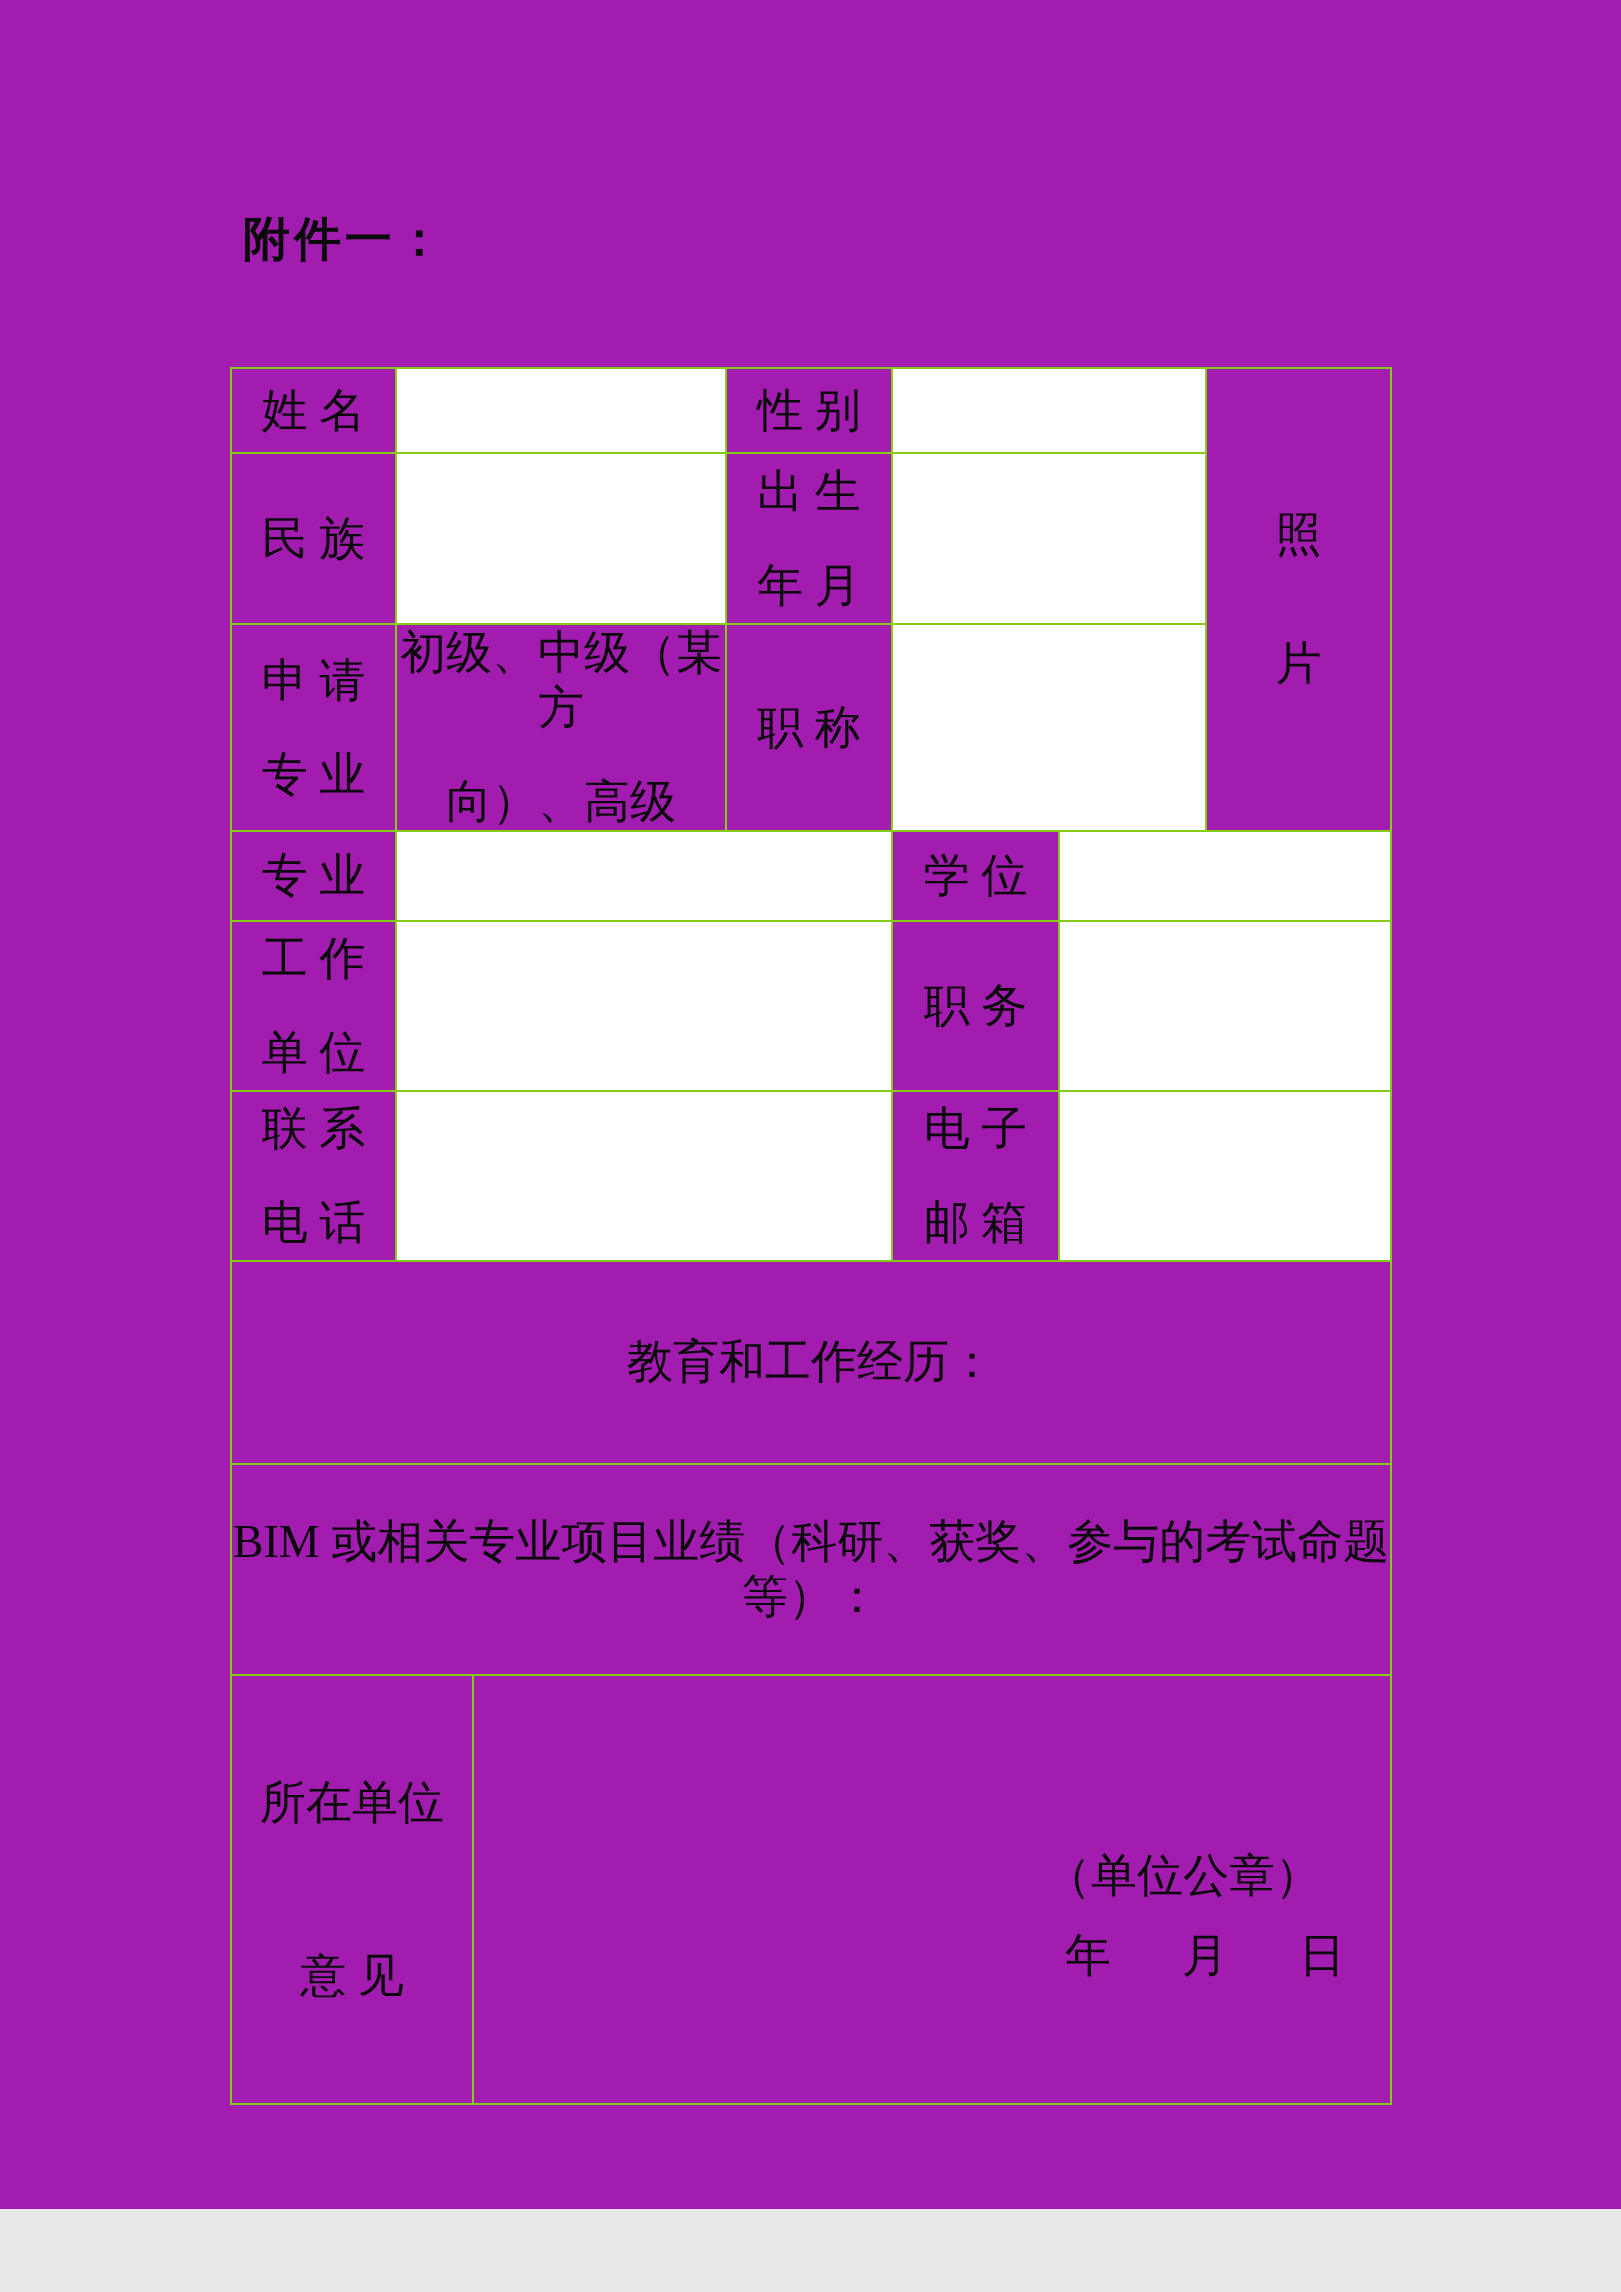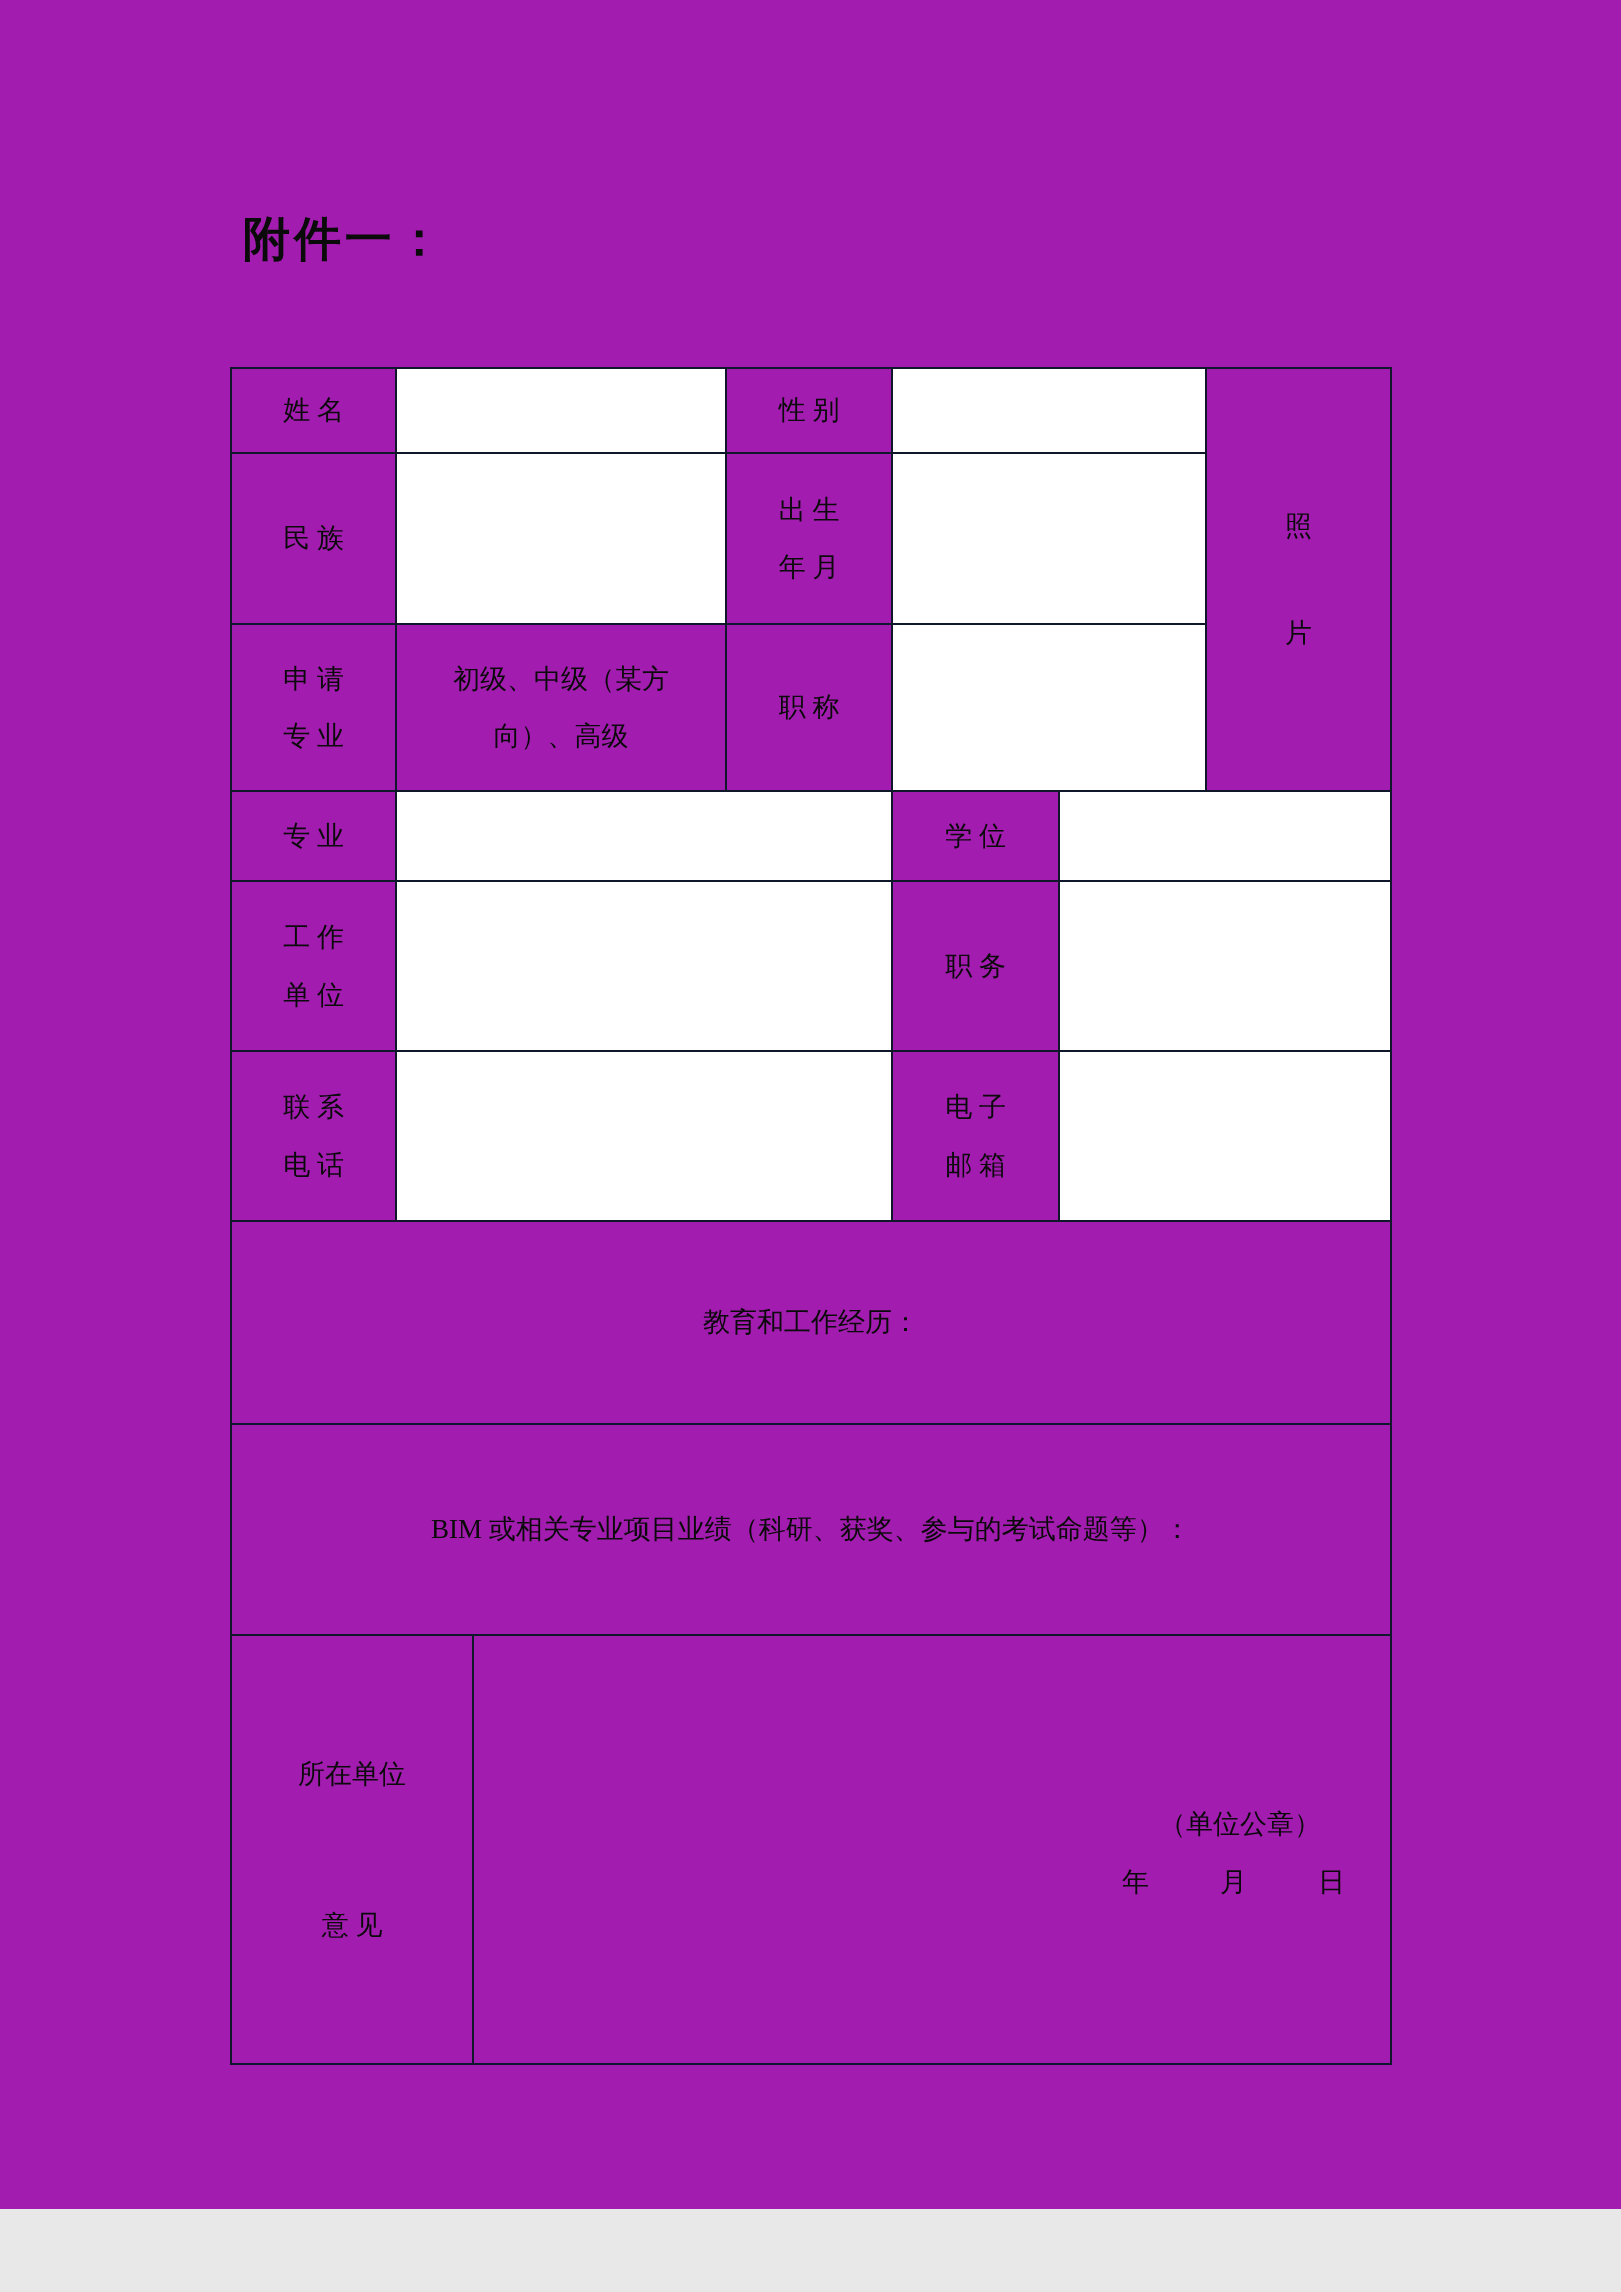--- a/index.html
+++ b/index.html
@@ -35,29 +35,29 @@
   table.form-table {
     position: absolute;
     left: 230px;
     top: 367px;
     width: 1160px;
     border-collapse: collapse;
     table-layout: fixed;
     border: 2.9px solid #1c1c1c;
   }
   table.form-table td {
-    border: 2px solid #0f172a;
+    border: 2px solid #84cc16;
     padding: 0;
-    font-size: 27px;
+    font-size: 46px;
     line-height: 1.2;
     text-align: center;
     vertical-align: middle;
     overflow: hidden;
   }
-  .stack > div + div { margin-top: 25px; }
+  .stack > div + div { margin-top: 39px; }
   .stack-wide > div + div { margin-top: 118px; }
   .photo-stack > div + div { margin-top: 74px; }
   td.section-cell {
     text-align: left;
     vertical-align: middle;
     padding-left: 21.6px;
     padding-top: 39px;
     margin-left: 32px;
   }
   td.section-cell-top {

